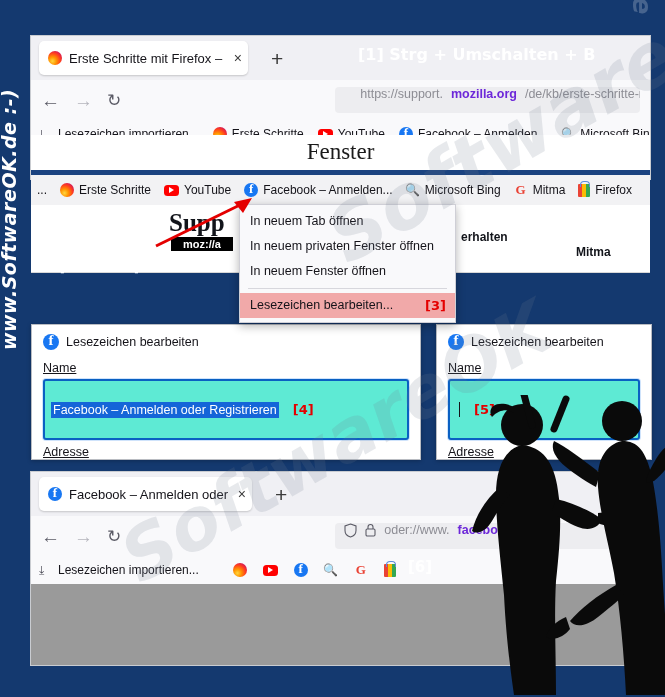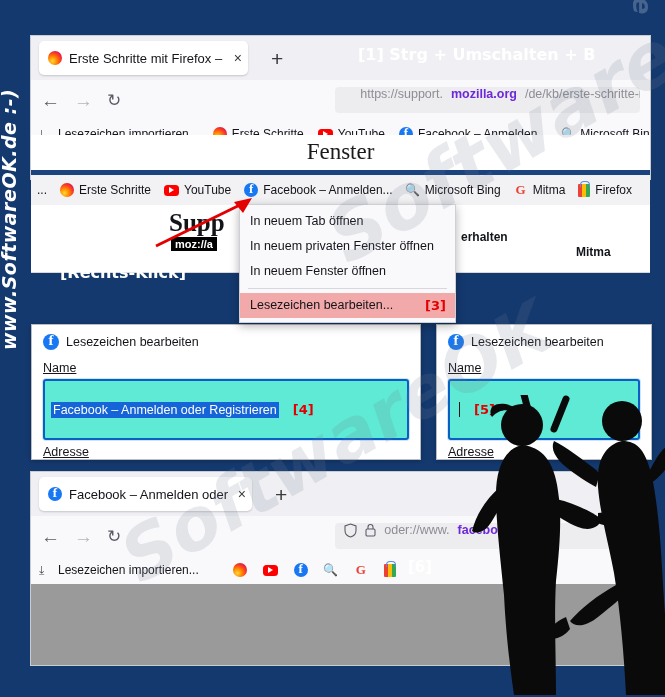--- a/index.html
+++ b/index.html
@@ -88,21 +88,21 @@
   
   .page-top{background:#ffffff;position:relative;}
   .moz-title{text-align:center;font-family:"Liberation Serif",serif;
              font-size:23px;color:#1a1a1a;padding-top:4px;}
   .moz-rule{height:5px;background:#1b4380;}
 
   .site-nav{height:46px;background:#ffffff;position:relative;}
   .site-nav .brand{position:absolute;left:138px;top:4px;
      font-family:"Liberation Serif",serif;font-size:25px;font-weight:bold;color:#12141a;}
   .site-nav .moz{position:absolute;left:140px;top:32px;background:#000;color:#fff;
-     font-size:11px;font-weight:bold;padding:1px 4px;font-family:"Liberation Sans",sans-serif;}
+     font-size:11px;font-weight:bold;padding:1px 12px;font-family:"Liberation Sans",sans-serif;}
   .site-nav .lnk{position:absolute;top:12px;font-size:12px;font-weight:bold;color:#12141a;}
   .site-nav .hr{position:absolute;left:0;right:0;bottom:0;height:1px;background:#d8d8d8;}
 
   
   .ctx{
     position:absolute;left:239px;top:204px;width:215px;background:#f9f9fb;
     border:1px solid #cfcfd6;box-shadow:0 3px 9px rgba(0,0,0,.3);z-index:40;
     padding:4px 0;font-size:12.5px;color:#15141a;
   }
   .ctx-item{height:25px;line-height:25px;padding:0 10px;white-space:nowrap;}
@@ -127,21 +127,21 @@
   .sel{background:#1565d8;color:#ffffff;padding:1px 2px;white-space:nowrap;}
   .caret{display:inline-block;width:1px;height:15px;background:#15141a;margin-left:3px;}
   .tag{color:#e40000;font-weight:bold;font-size:13px;font-family:"DejaVu Sans",sans-serif;
        margin-left:14px;white-space:nowrap;}
 
   
   .ann{position:absolute;color:#ffffff;font-weight:bold;
        font-family:"DejaVu Sans",sans-serif;white-space:nowrap;z-index:70;}
   .ann-1{left:358px;top:45px;font-size:16px;}
   .ann-2{left:108px;top:240px;font-size:15px;}
-  .ann-2b{left:60px;top:263px;font-size:16px;}
+  .ann-2b{left:60px;top:263px;font-size:10px;}
   .ann-6{left:408px;top:558px;font-size:15px;}
 
   svg.arrow{position:absolute;z-index:70;pointer-events:none;}
 
   
   .grayarea{background:#9a9a9a;}
 
   .dancers{position:absolute;left:470px;top:395px;width:210px;height:302px;z-index:80;pointer-events:none;}
 </style>
 </head>

